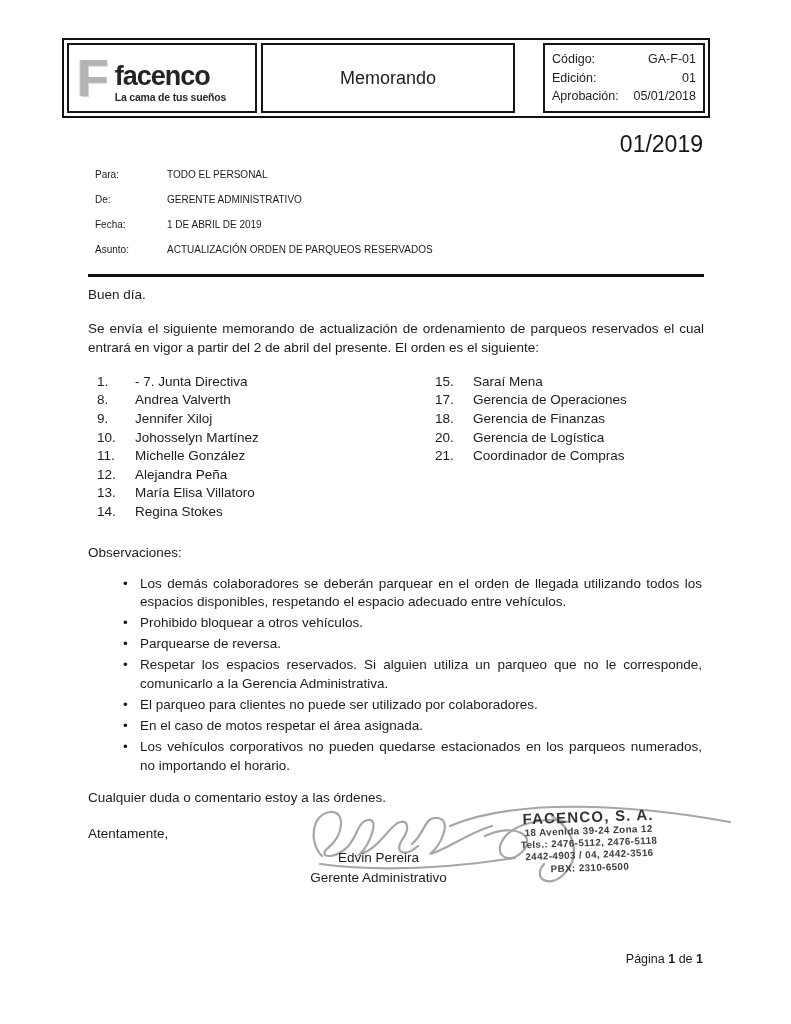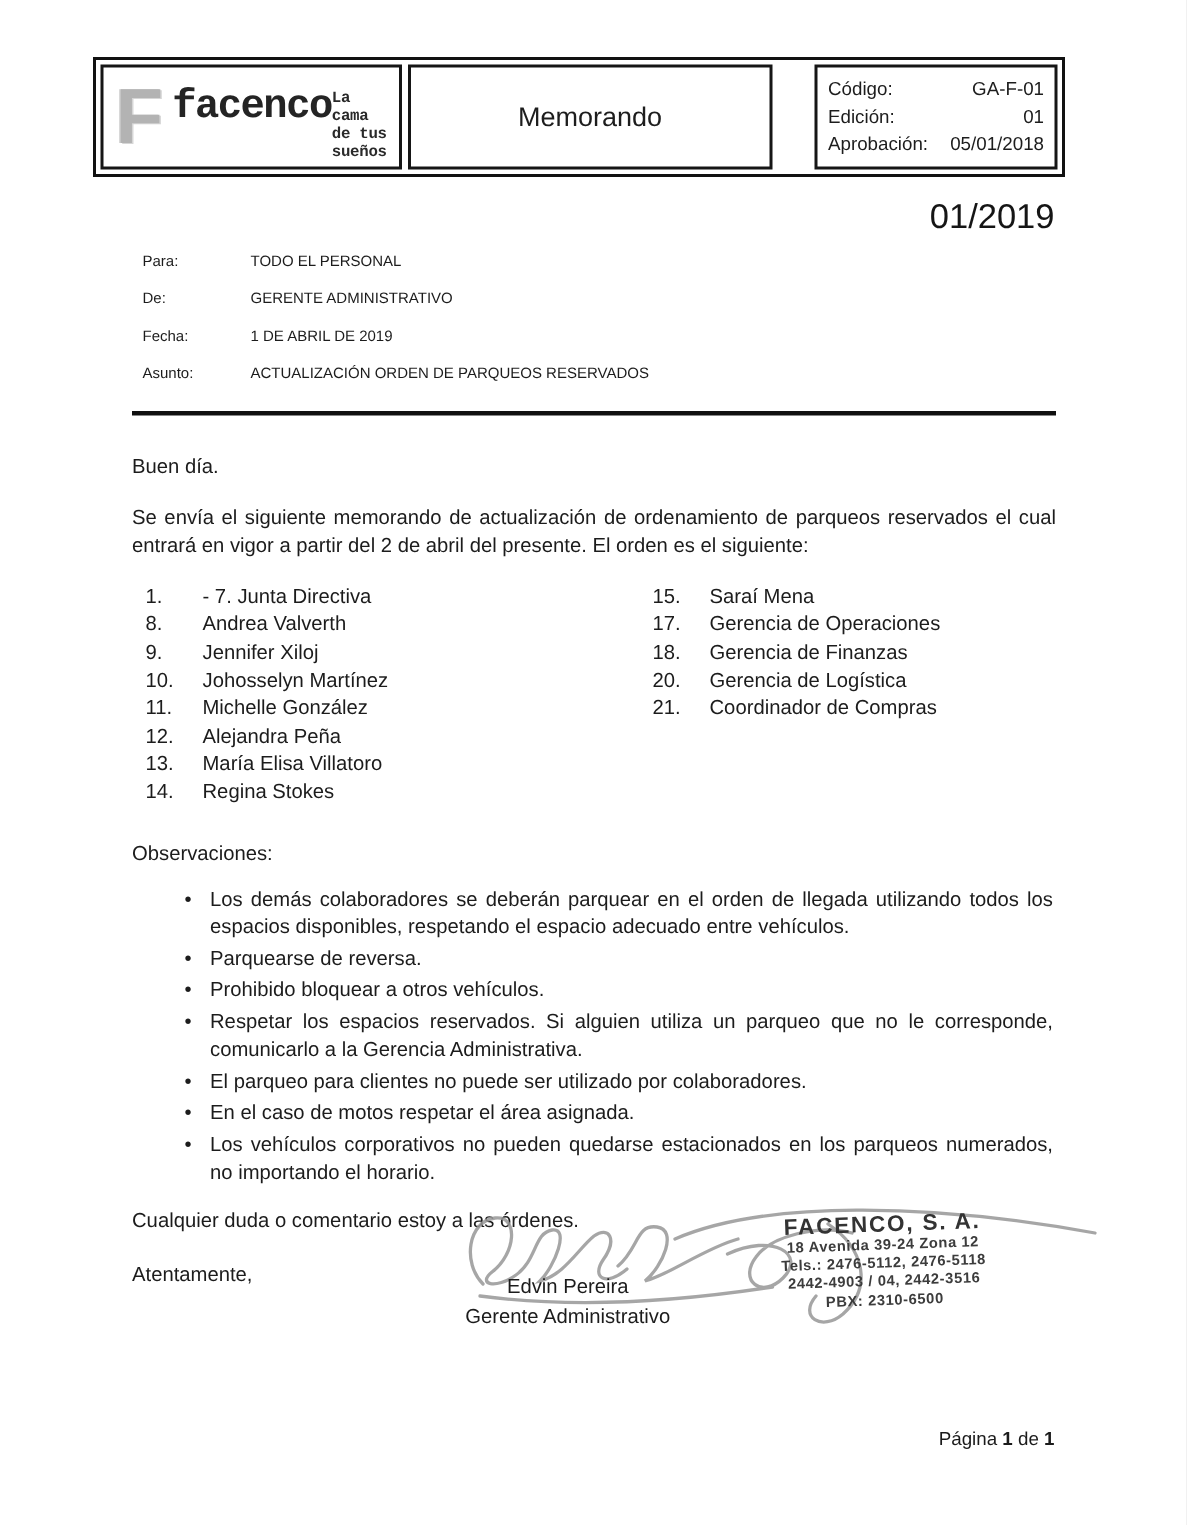--- a/index.html
+++ b/index.html
@@ -16,35 +16,35 @@
   }
   .header-cell{border:2px solid #161616;box-sizing:border-box;display:flex;align-items:center;}
   .cell-logo{flex:0 0 190px;padding:4px 8px;}
   .cell-title{flex:1;justify-content:center;}
   .cell-code{flex:0 0 162px;flex-direction:column;justify-content:center;align-items:stretch;padding:4px 7px;margin-left:24px;}
   .logo-f{
     font-size:52px;font-weight:bold;color:#b3b3b3;line-height:0.9;
     text-shadow:1px 1px 0 #d6d6d6,-1px 0 0 #cfcfcf;margin-right:6px;
     filter:blur(0.4px);
   }
-  .logo-text{display:flex;flex-direction:row;margin-top:10px;font-family:Liberation Mono, monospace;}
+  .logo-text{display:flex;flex-direction:column;margin-top:10px;}
   .logo-brand{font-size:27px;font-weight:bold;letter-spacing:-1px;color:#242424;line-height:1;}
   .logo-tagline{font-size:10.5px;font-weight:bold;color:#2a2a2a;letter-spacing:-0.2px;margin-top:1px;}
   .memo-title{font-size:18px;color:#1d1d1d;}
   .code-row{display:flex;justify-content:space-between;font-size:12.5px;line-height:1.5;color:#1d1d1d;}
   
   .doc-number{position:absolute;top:131px;right:88px;font-size:23px;color:#151515;}
   
   .meta{position:absolute;left:95px;top:169px;width:608px;font-size:10px;}
   .meta-row{display:flex;margin-bottom:14px;line-height:1.1;}
   .meta-label{flex:0 0 72px;}
   .rule{position:absolute;left:88px;top:274px;width:616px;border-top:3px solid #101010;}
   
   .body{position:absolute;left:88px;top:286px;width:616px;font-size:13.5px;line-height:1.4;}
-  .greeting{margin:16px 0 15px 0;}
+  .greeting{margin:0 0 15px 0;}
   .intro{margin:0 0 15px 0;text-align:justify;}
   .columns{display:flex;margin-left:9px;margin-bottom:0;}
   .col-left{flex:0 0 338px;}
   .col-right{flex:1;}
   .order-item{display:flex;line-height:1.38;}
   .order-num{flex:0 0 38px;}
   .obs-title{margin:22px 0 12px 0;}
   .bullets{margin:2px;padding:0;list-style:none;}
   .bullets li{position:relative;padding-left:50px;line-height:1.4;margin-bottom:2px;}
   .bullets li::before{content:"\2022";position:absolute;left:33px;top:0;}
@@ -179,22 +179,22 @@
         <div class="order-item">
             <span class="order-num">21.</span>
             <span>Coordinador de Compras</span>
           </div>
       </div>
     </div>
 
     <p class="obs-title">Observaciones:</p>
     <ul class="bullets">
       <li class="justify">Los demás colaboradores se deberán parquear en el orden de llegada utilizando todos los espacios disponibles, respetando el espacio adecuado entre vehículos.</li>
+      <li>Prohibido bloquear a otros vehículos.</li>
       <li>Parquearse de reversa.</li>
-      <li>Prohibido bloquear a otros vehículos.</li>
       <li class="justify">Respetar los espacios reservados. Si alguien utiliza un parqueo que no le corresponde, comunicarlo a la Gerencia Administrativa.</li>
       <li>El parqueo para clientes no puede ser utilizado por colaboradores.</li>
       <li>En el caso de motos respetar el área asignada.</li>
       <li class="justify">Los vehículos corporativos no pueden quedarse estacionados en los parqueos numerados, no importando el horario.</li>
     </ul>
 
     <p class="closing">Cualquier duda o comentario estoy a las órdenes.</p>
     <p class="farewell">Atentamente,</p>
   </div>
 

